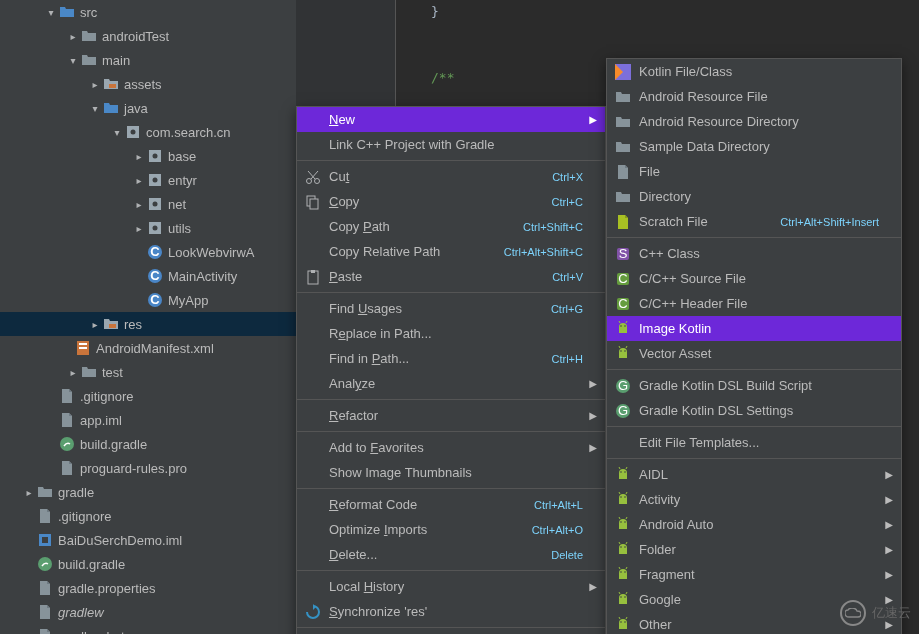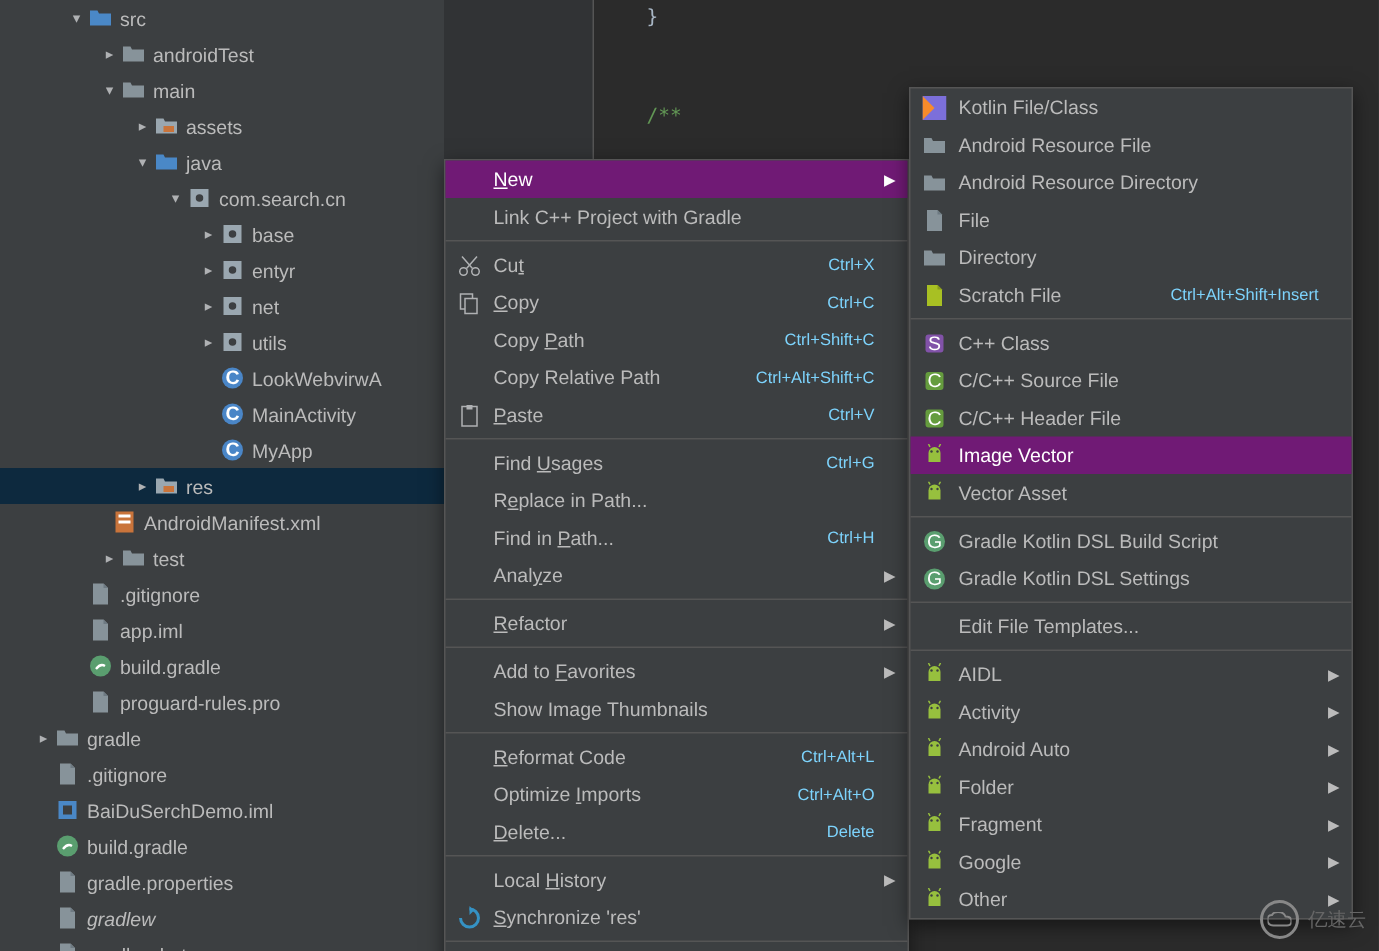--- a/index.html
+++ b/index.html
@@ -19,21 +19,21 @@
 .lineno { width:55px; text-align:right; color:#606366; padding-right:10px; font-family:Consolas,monospace; }
 .fold { width:20px; display:flex; align-items:center; justify-content:center; }
 .code { color:#a9b7c6; font-family:Consolas,monospace; padding-left:60px; }
 .comment { color:#629755; }
 .brace { color:#a9b7c6; }
 
 .ctxmenu { position:absolute; background:#3c3f41; border:1px solid #555; box-shadow:0 4px 12px rgba(0,0,0,0.5); }
 .menu1 { left:296px; top:106px; width:310px; }
 .menu2 { left:606px; top:58px; width:296px; }
 .mitem { display:flex; align-items:center; height:25px; padding:0 22px 0 6px; position:relative; }
-.mitem.hover { background:#701a75; color:#fff; }
+.mitem.hover { background:#6d28d9; color:#fff; }
 .mitem .micon { width:20px; height:16px; display:flex; align-items:center; justify-content:center; margin-right:6px; }
 .mitem .mlabel { flex:1; }
 .mitem .short { color:#7dd3fc; font-size:11px; }
 .mitem .arrow { position:absolute; right:8px; font-size:10px; }
 .msep { height:1px; background:#555; margin:3px 0; }
 .ul { text-decoration:underline; }
 
 .logo { position:absolute; right:8px; bottom:8px; display:flex; align-items:center; gap:6px; color:#666; font-size:14px; }
 .logo .circ { width:26px; height:26px; border:2px solid #888; border-radius:50%; display:flex; align-items:center; justify-content:center; }
 
@@ -491,20 +491,28 @@
       <span class="micon">
         <svg width="16" height="16" viewBox="0 0 16 16">
           <path d="M1 3h5l1 2h8v8H1z" fill="#87939a"></path>
         </svg>
       </span>
       <span class="mlabel">Android Resource Directory</span>
     </div>
     <div class="mitem">
       <span class="micon">
         <svg width="16" height="16" viewBox="0 0 16 16">
+          <path d="M1 3h5l1 2h8v8H1z" fill="#87939a"></path>
+        </svg>
+      </span>
+      <span class="mlabel">Sample Data Directory</span>
+    </div>
+    <div class="mitem">
+      <span class="micon">
+        <svg width="16" height="16" viewBox="0 0 16 16">
           <path d="M3 1h7l3 3v11H3z" fill="#87939a"></path>
           <path d="M10 1v3h3" fill="#6e7a82"></path>
         </svg>
       </span>
       <span class="mlabel">File</span>
     </div>
     <div class="mitem">
       <span class="micon">
         <svg width="16" height="16" viewBox="0 0 16 16">
           <path d="M1 3h5l1 2h8v8H1z" fill="#87939a"></path>
@@ -553,21 +561,21 @@
     <div class="mitem hover">
       <span class="micon">
         <svg width="16" height="16" viewBox="0 0 16 16">
           <path d="M4 6a4 4 0 0 1 8 0v6H4z" fill="#97c03e"></path>
           <circle cx="6" cy="5" r="0.8" fill="#3c3f41"></circle>
           <circle cx="10" cy="5" r="0.8" fill="#3c3f41"></circle>
           <line x1="5" y1="2" x2="4" y2="0" stroke="#97c03e"></line>
           <line x1="11" y1="2" x2="12" y2="0" stroke="#97c03e"></line>
         </svg>
       </span>
-      <span class="mlabel">Image Vector</span>
+      <span class="mlabel">Image Kotlin</span>
     </div>
     <div class="mitem">
       <span class="micon">
         <svg width="16" height="16" viewBox="0 0 16 16">
           <path d="M4 6a4 4 0 0 1 8 0v6H4z" fill="#97c03e"></path>
           <circle cx="6" cy="5" r="0.8" fill="#3c3f41"></circle>
           <circle cx="10" cy="5" r="0.8" fill="#3c3f41"></circle>
           <line x1="5" y1="2" x2="4" y2="0" stroke="#97c03e"></line>
           <line x1="11" y1="2" x2="12" y2="0" stroke="#97c03e"></line>
         </svg>

